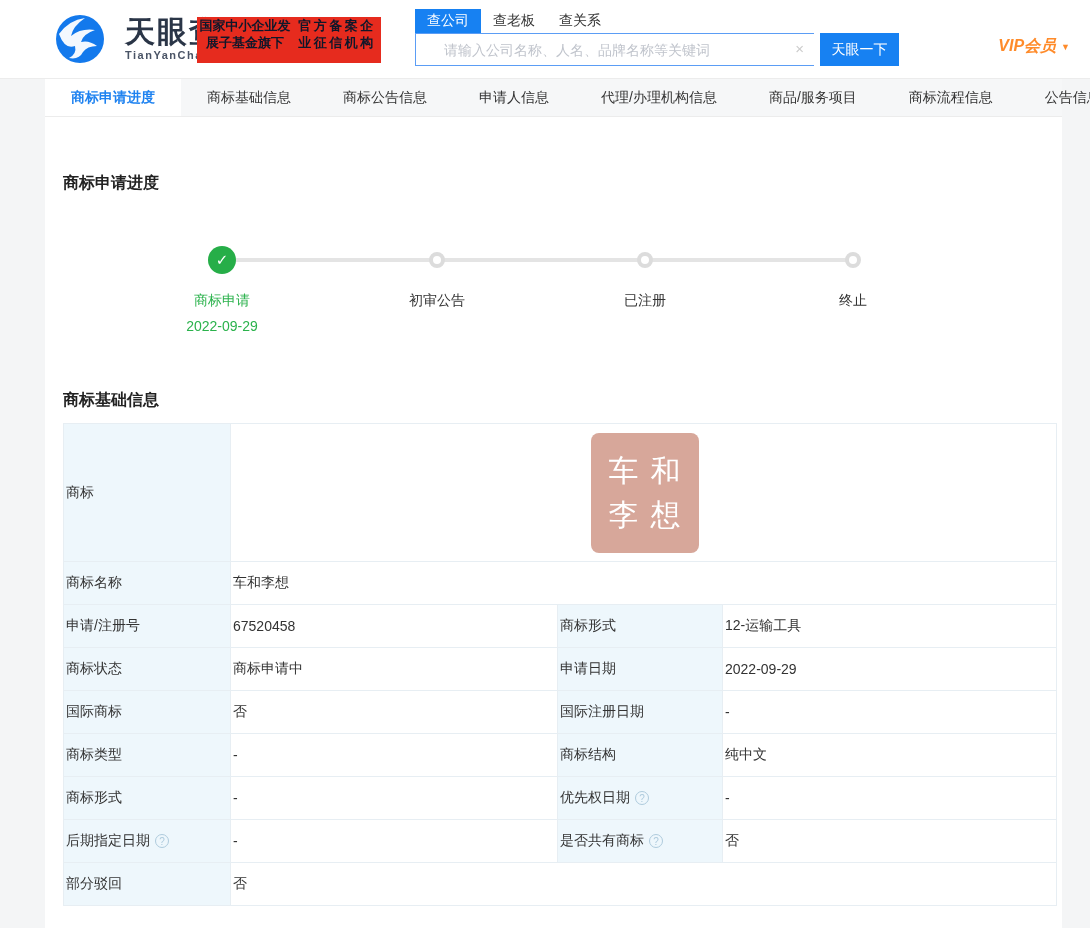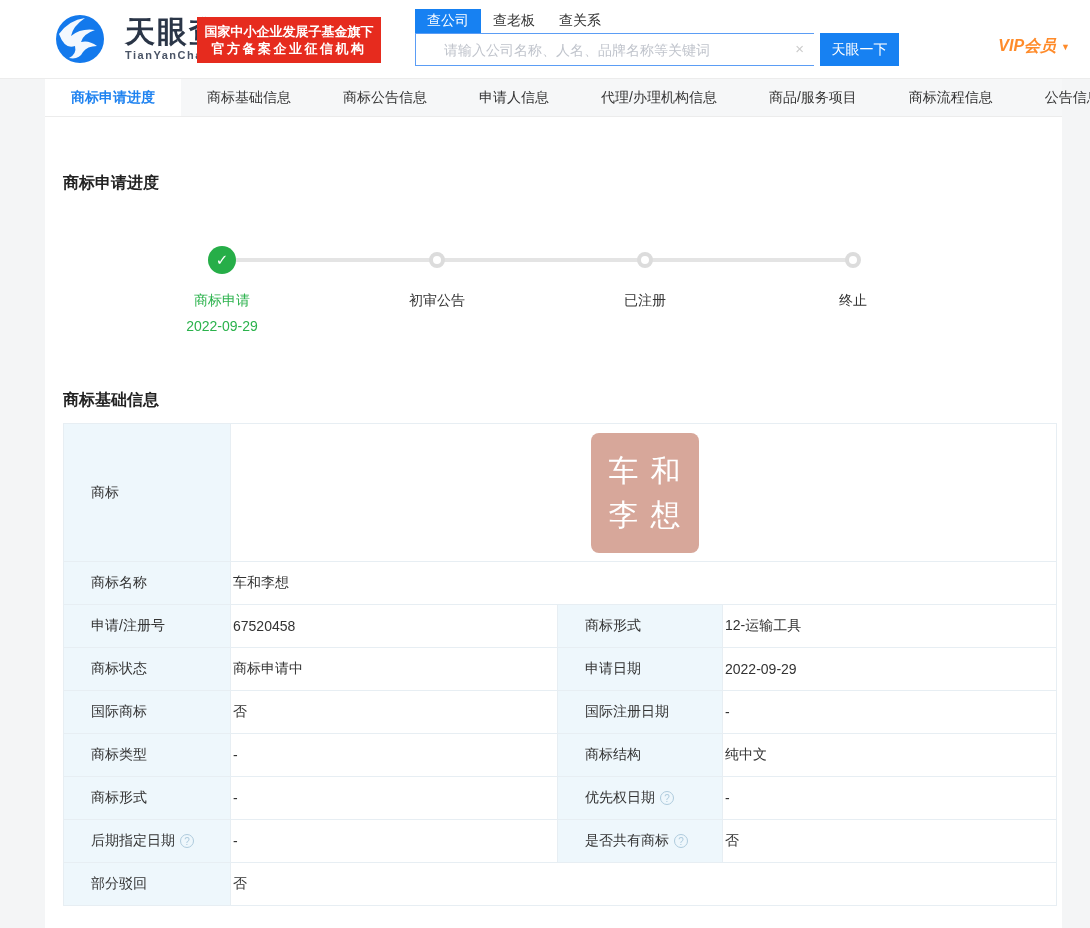--- a/index.html
+++ b/index.html
@@ -8,21 +8,21 @@
 
   
   .header { position:relative; height:79px; background:#fff; border-bottom:1px solid #ececec; }
   .logo { position:absolute; left:55px; top:14px; display:flex; align-items:center; cursor:pointer;gap:12px; }
   .logo-mark { width:50px; height:50px; }
   .logo-texts { margin-left:8px; }
   .logo-title { font-size:30px; font-weight:700; color:#2a3547; letter-spacing:2px; line-height:30px; }
   .logo-domain { font-size:11px; font-weight:700; color:#4a5466; letter-spacing:1.5px; margin-top:2px; }
 
   .badge { position:absolute; left:197px; top:17px; width:184px; height:46px; background:#e62b1e;
-    color:#ffffff; font-weight:700; text-align:center; display:flex; flex-direction:column; justify-content:center; }
+    color:#0f172a; font-weight:700; text-align:center; display:flex; flex-direction:row; justify-content:center; }
   .badge .b1 { font-size:13px; line-height:17px; }
   .badge .b2 { font-size:13px; line-height:17px; letter-spacing:2.5px; }
 
   .search { position:absolute; left:415px; top:9px; width:485px; }
   .search-tabs { display:flex; align-items:flex-end; height:24px; }
   .search-tab { font-size:14px; color:#333; padding:3px 12px; cursor:pointer; }
   .search-tab.active { background:#1781f2; color:#fff; font-weight:400; }
   .search-row { display:flex; margin-top:0; }
   .search-input-wrap { position:relative; width:399px; }
   .search-input { width:100%; height:33px; border:1px solid #5b9df5; border-right:none; outline:none;
@@ -62,21 +62,21 @@
   .step.done .step-label { color:#2bb24c; }
   .step-date { margin-top:8px; font-size:14px; color:#2bb24c; }
 
   
   .tm-table { width:994px; margin-top:12px; border:1px solid #e7eef3; }
   .row { display:grid; border-top:1px solid #e7eef3; }
   .row:first-child { border-top:none; }
   .row-pair { grid-template-columns:167px 327px 165px 1fr; height:43px;text-align:right; }
   .row-span { grid-template-columns:167px 1fr; height:43px; }
   .row-tm { grid-template-columns:167px 1fr; height:137px; }
-  .cell { display:flex; align-items:center; font-size:14px; color:#333; padding-left:27px;
+  .cell { display:flex; align-items:center; font-size:14px; color:#333; padding-left:2px;
     border-right:1px solid #e7eef3; overflow:hidden; }
   .cell:last-child { border-right:none; }
   .cell.lab { background:#eef7fc; }
   .cell.val { padding-left:2px; background:#fff; }
   .tm-img-cell { justify-content:center; padding-left:0; }
   .tm-img { width:108px; height:120px; background:#d7a79a; border-radius:8px; color:#fff;
     display:flex; flex-direction:column; align-items:center; justify-content:center; }
   .tm-img div { font-size:30px; letter-spacing:12px; line-height:44px; text-indent:12px; }
 
   .help { display:inline-flex; align-items:center; justify-content:center; width:14px; height:14px;

